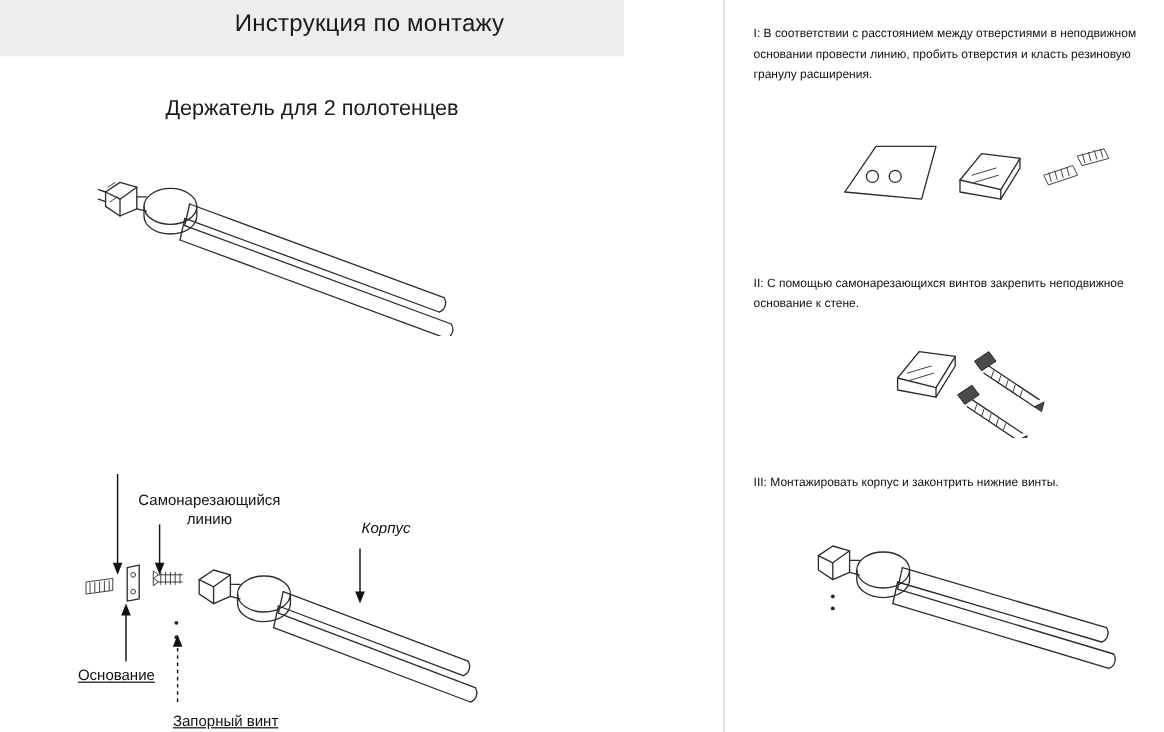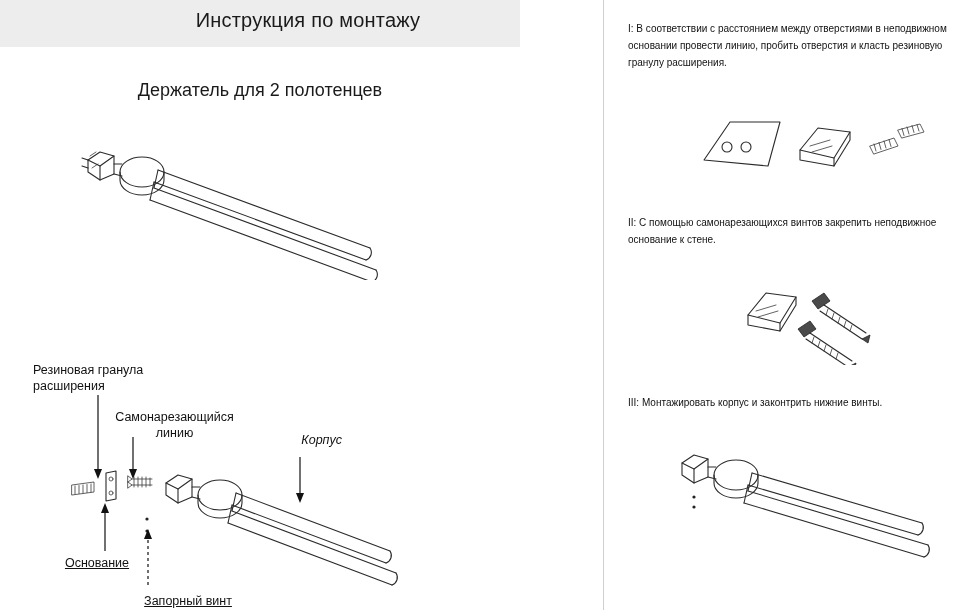--- a/index.html
+++ b/index.html
@@ -59,21 +59,21 @@
     background: #cfcfcf;
   }
   
   .step-text {
     position: absolute;
     font-size: 10px;
     line-height: 17px;
     color: #111;
   }
   #step1-text { left: 628px; top: 20px;  width: 335px; }
-  #step2-text { left: 628px; top: 214px; width: 330px; }
+  #step2-text { left: 628px; top: 228px; width: 330px; }
   #step3-text { left: 628px; top: 394px; width: 340px; }
 
   
   .label {
     position: absolute;
     font-size: 12.5px;
     line-height: 16px;
     color: #111;
   }
   #label-granule { left: 33px;  top: 362px; width: 140px; }
@@ -181,21 +181,20 @@
       <path class="arrow-head" d="M240 118 L236 108 L244 108 Z"></path>
 
       <path class="arrow" d="M45 166 L45 126"></path>
       <path class="arrow-head" d="M45 118 L41 128 L49 128 Z"></path>
 
       <path class="arrow" stroke-dasharray="3 3" d="M88 200 L88 152"></path>
       <path class="arrow-head" d="M88 144 L84 154 L92 154 Z"></path>
     </svg>
   </div>
 
-  <div class="label" id="label-granule">Резиновая гранула расширения</div>
   <div class="label" id="label-screw">Самонарезающийся линию</div>
   <div class="label" id="label-body">Корпус</div>
   <div class="label" id="label-base">Основание</div>
   <div class="label" id="label-lock">Запорный винт</div>
 
   <div class="step-text" id="step1-text">I: В соответствии с расстоянием между отверстиями в неподвижном основании провести линию, пробить отверстия и класть резиновую гранулу расширения.</div>
 
   <div class="art" style="left:700px; top:110px;">
     <svg width="240" height="80" viewBox="0 0 240 80">
 

